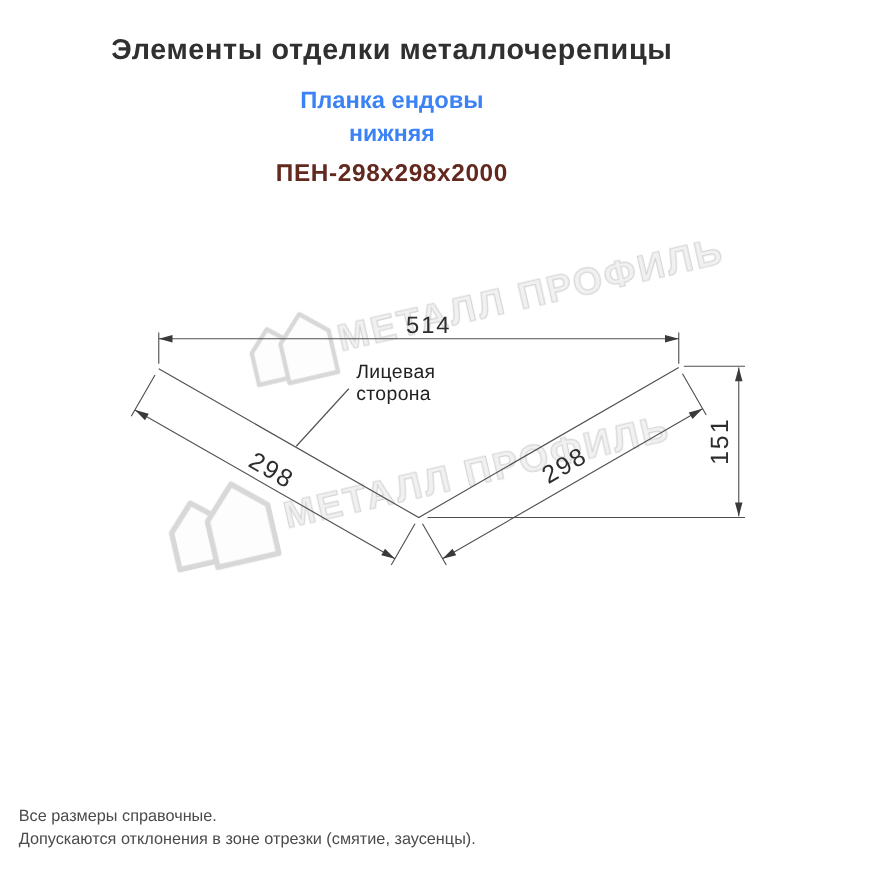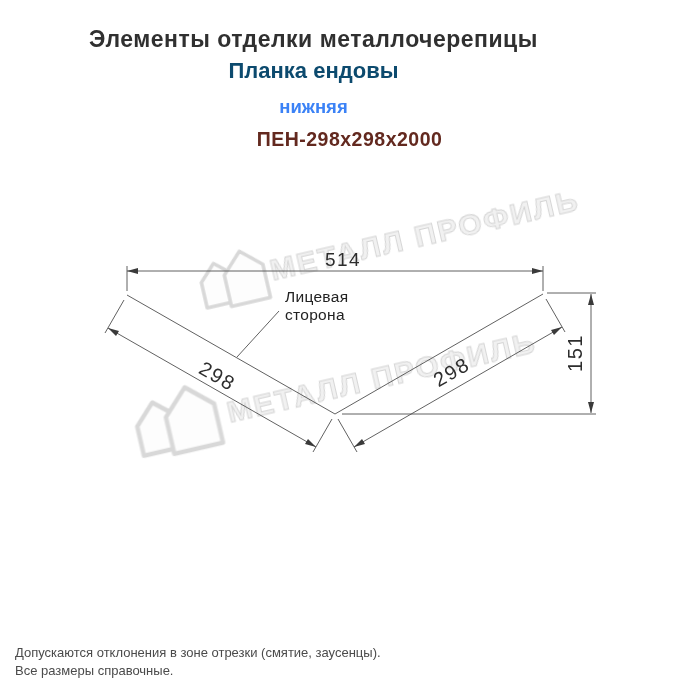--- a/index.html
+++ b/index.html
@@ -2,23 +2,23 @@
 <html><head>
 <meta charset="utf-8">
 <style>
   html,body{margin:0;padding:0;}
   body{
     width:700px;height:700px;background:#ffffff;position:relative;
     font-family:"Liberation Sans", sans-serif;overflow:hidden;
   }
   .hdr{position:absolute;left:0;width:627px;text-align:center;font-weight:bold;}
   .title{top:26px;font-size:23px;color:#303030;letter-spacing:0.5px;}
-  .sub1{top:58px;font-size:22px;color:#0c4a6e;}
+  .sub1{top:70px;font-size:19px;color:#3b82f6;}
   .sub2{top:96px;font-size:18.5px;color:#3b82f6;}
-  .model{top:128px;font-size:19.5px;color:#63291f;letter-spacing:0.5px;padding-left:36px;}
+  .model{top:128px;font-size:19.5px;color:#63291f;letter-spacing:0.5px;}
   .drawing{position:absolute;left:0;top:0;}
   .dim{font-size:20px;fill:#2d2d2d;letter-spacing:1.5px;}
   .dim514{font-size:19px;}
   .facelbl{font-size:15.5px;fill:#222222;letter-spacing:0.3px;}
   .wm-text{
     font-size:30px;font-weight:bold;letter-spacing:2px;
     fill:#f1f1f1;stroke:#d4d4d4;stroke-width:0.9;
   }
   .wm{filter:blur(0.4px);}
   .house{fill:#fdfdfd;stroke:#d8d8d8;stroke-width:3.5;stroke-linejoin:round;}
@@ -94,15 +94,15 @@
   </g>
 
   <g>
     <line class="thin" x1="279" y1="311" x2="237" y2="357"></line>
     <text class="facelbl" x="285" y="302">Лицевая</text>
     <text class="facelbl" x="285" y="320">сторона</text>
   </g>
 </svg>
 
 <div class="notes">
+  <div>Все размеры справочные.</div>
   <div>Допускаются отклонения в зоне отрезки (смятие, заусенцы).</div>
-  <div>Все размеры справочные.</div>
 </div>
 
 </body></html>

